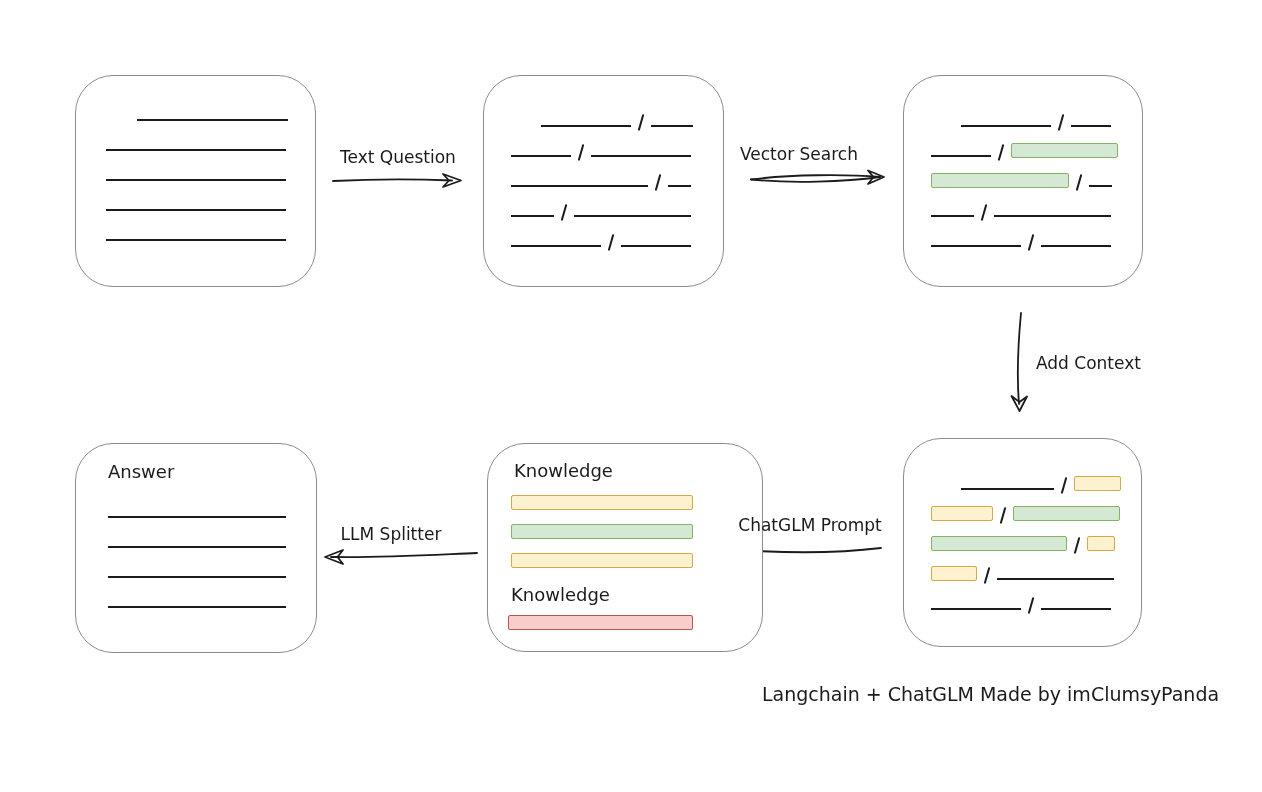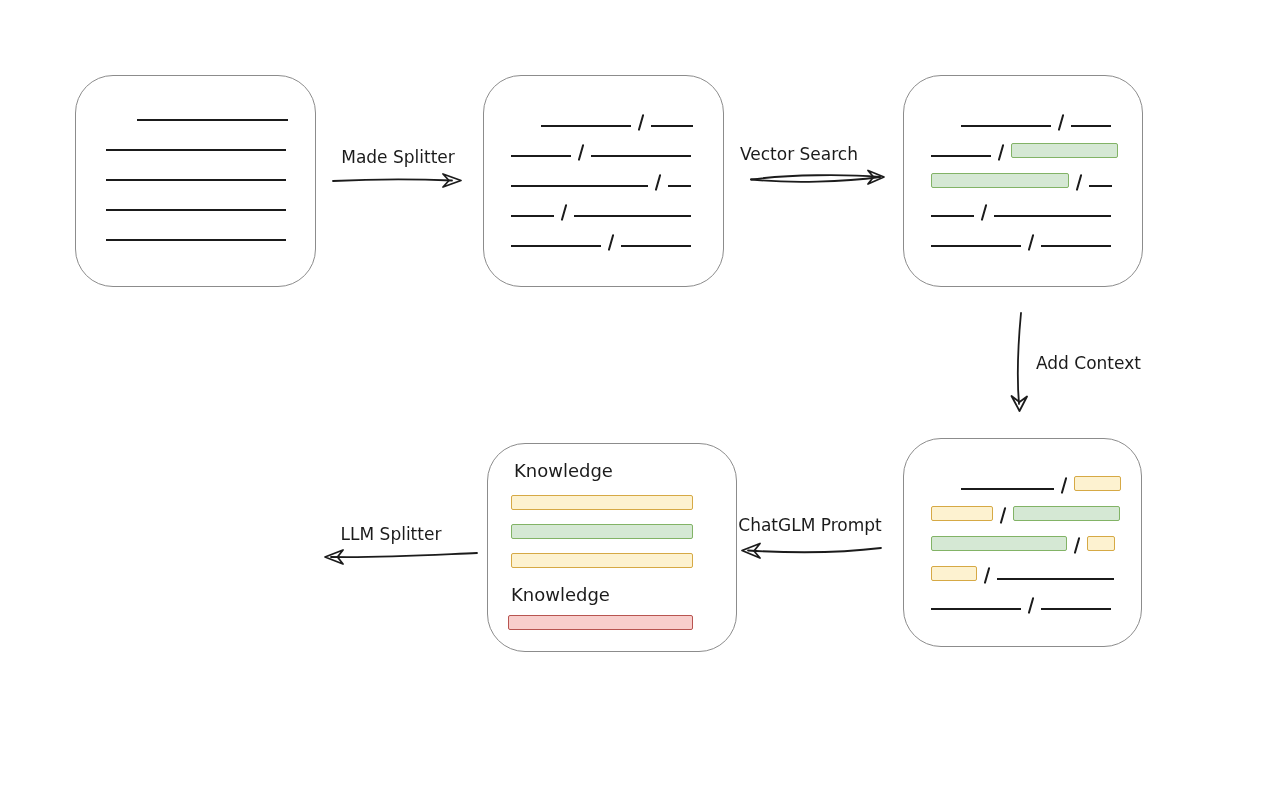--- a/index.html
+++ b/index.html
@@ -139,22 +139,39 @@
           <div class="seg seg-line" style="width: 117px;"></div>
         </div>
         <div class="row">
           <div class="seg seg-line" style="width: 90px;"></div>
           <div class="seg seg-slash"></div>
           <div class="seg seg-line" style="width: 70px;"></div>
         </div>
       </div>
   </div>
 
-
-  <div class="box" style="left:487px;top:443px;width:250px;height:209px">
+  <div class="box" style="left:75px;top:443px;width:242px;height:210px">
+    <div class="box-label" style="left:32px;top:18px">Answer</div>
+    <div class="rows" style="left:32px;top:45px">
+        <div class="row">
+          <div class="seg seg-line" style="width: 178px;"></div>
+        </div>
+        <div class="row">
+          <div class="seg seg-line" style="width: 178px;"></div>
+        </div>
+        <div class="row">
+          <div class="seg seg-line" style="width: 178px;"></div>
+        </div>
+        <div class="row">
+          <div class="seg seg-line" style="width: 178px;"></div>
+        </div>
+      </div>
+  </div>
+
+  <div class="box" style="left:487px;top:443px;width:276px;height:209px">
     <div class="box-label" style="left:26px;top:17px">Knowledge</div>
     <div class="rows rows-sm" style="left:23px;top:37px">
         <div class="row">
           <div class="seg seg-yellow" style="width: 182px;"></div>
         </div>
         <div class="row">
           <div class="seg seg-green" style="width: 182px;"></div>
         </div>
         <div class="row">
           <div class="seg seg-yellow" style="width: 182px;"></div>
@@ -192,20 +209,21 @@
           <div class="seg seg-line" style="width: 117px;"></div>
         </div>
         <div class="row">
           <div class="seg seg-line" style="width: 90px;"></div>
           <div class="seg seg-slash"></div>
           <div class="seg seg-line" style="width: 70px;"></div>
         </div>
       </div>
   </div>
 
-  <div class="arrow-label" style="left:336px;top:147px;width:124px">Made Splitter</div>
+  <div class="arrow-label" style="left:336px;top:147px;width:124px">Text Question</div>
   <div class="arrow-label" style="left:736px;top:144px;width:126px">Vector Search</div>
   <div class="arrow-label" style="left:1036px;top:353px;text-align:center">Add Context</div>
   <div class="arrow-label" style="left:736px;top:515px;width:148px">ChatGLM Prompt</div>
   <div class="arrow-label" style="left:330px;top:524px;width:122px">LLM Splitter</div>
 
+  <div class="caption">Langchain + ChatGLM Made by imClumsyPanda</div>
 
 </div>
 
 </body></html>

